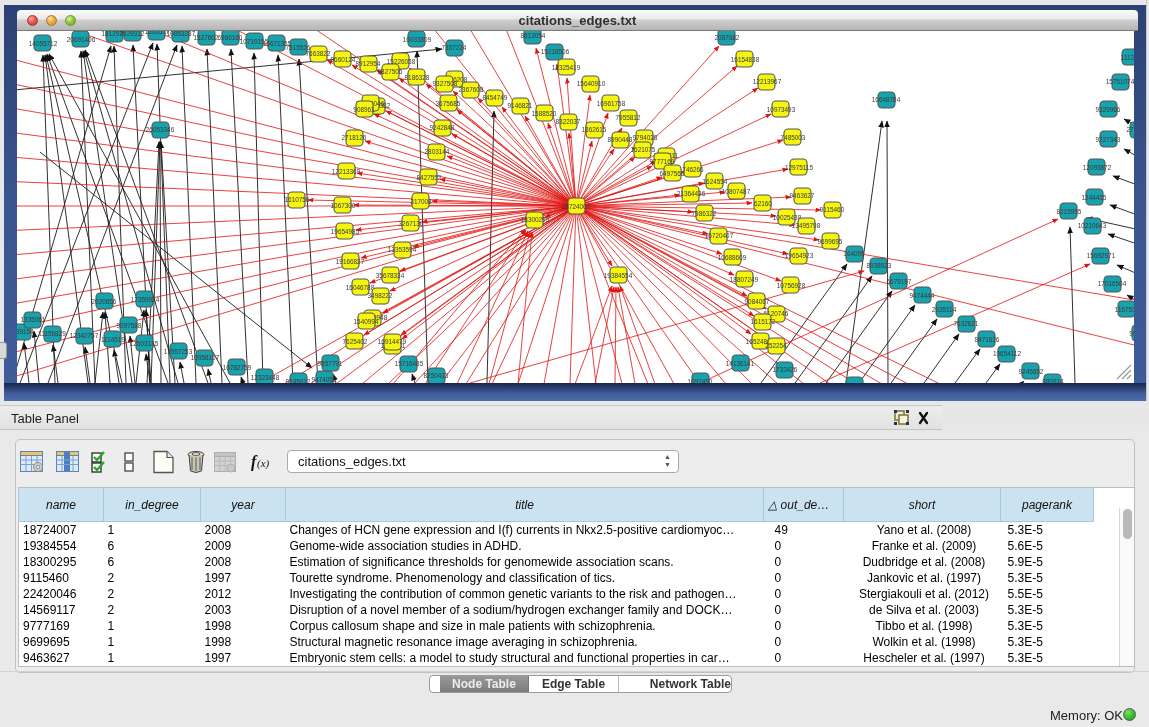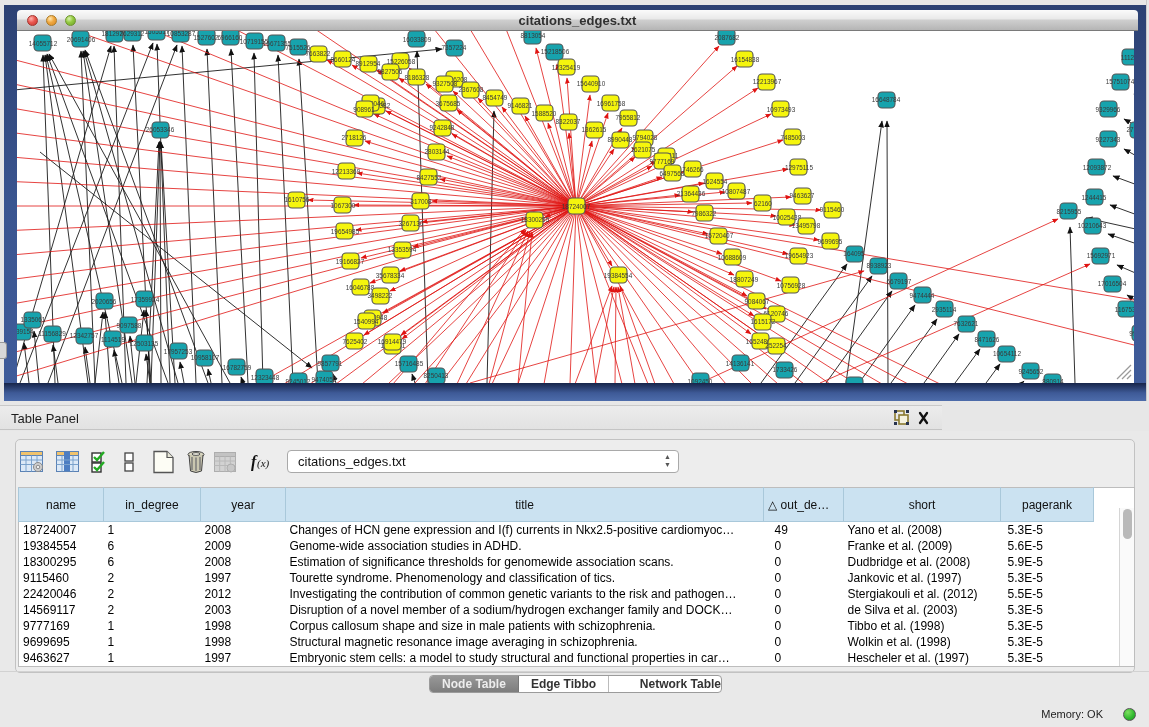--- a/index.html
+++ b/index.html
@@ -17,37 +17,37 @@
 #tl3 {left:48px;background:radial-gradient(circle at 35% 30%,#d8f3ae,#93c940 45%,#6ea32d);border:1px solid #6d942c;}
 
 #tp-head {position:absolute;left:0;top:405px;width:942px;height:25px;background:linear-gradient(#ececec,#e2e2e2);border-top:1px solid #c9c9c9;border-bottom:1px solid #c4c4c4;}
 #tp-head .t {position:absolute;left:11px;top:5px;font-size:13px;color:#1e1e1e;}
 #tp-body {position:absolute;left:0;top:431px;width:1149px;height:296px;background:#e9e9e9;}
 #innerpanel {position:absolute;left:15px;top:8px;width:1120px;height:234px;background:#ededed;border:1px solid #c2c2c2;border-radius:5px;}
 #dropdown {position:absolute;left:287px;top:450px;width:392px;height:23px;background:#fff;border:1px solid #a9a9a9;border-radius:4px;font-size:13px;color:#111;line-height:21px;padding-left:10px;}
 #dropdown .stepper {position:absolute;right:4px;top:2px;width:13px;height:17px;font-size:7px;color:#555;text-align:center;line-height:8px;}
 
 #tbl {position:absolute;left:18px;top:487px;width:1117px;height:180px;background:#fff;border:1px solid #bdbdbd;border-collapse:collapse;table-layout:fixed;font-size:12px;color:#000;}
-#tbl th {background:#cbe2f1;border:1px solid #a9c8da;border-top:none;font-weight:normal;height:34px;font-size:12px;color:#111;padding:8px;}
+#tbl th {background:#cbe2f1;border:1px solid #a9c8da;border-top:none;font-weight:normal;height:34px;font-size:12px;color:#111;padding:8px;font-style:italic;}
 #tbl td {height:16px;padding:0 0 0 4px;white-space:nowrap;overflow:hidden;}
 #tbl td.c7 {padding-left:7px;margin-left:8px;}
 #tbl td.c5 {padding-left:11px;margin-top:12px;}
-#tbl td.c6 {text-align:left;}
+#tbl td.c6 {text-align:center;}
 #vscroll {position:absolute;left:1119px;top:508px;width:15px;height:158px;background:#fafafa;border-left:1px solid #d5d5d5;}
 #vthumb {position:absolute;left:3px;top:1px;width:9px;height:30px;background:#b9b9b9;border-radius:5px;}
 
 #tabline {position:absolute;left:0;top:671px;width:1149px;border-top:1px solid #d2d2d2;}
 #tabs {position:absolute;left:429px;top:675px;height:18px;display:flex;border:1px solid #9b9b9b;border-radius:4px;overflow:hidden;background:#fff;}
 #tabs div {font-size:12px;font-weight:bold;line-height:16px;color:#333;border-right:1px solid #bbb;text-align:center;}
 #tabs div:nth-child(1){width:89px;}#tabs div:nth-child(2){width:90px;}#tabs div:nth-child(3){width:112px;}
-#tabs div.sel {background:linear-gradient(#989898,#7d7d7d);color:#ededed;border-right:1px solid #777;}
+#tabs div.sel {background:linear-gradient(#989898,#7d7d7d);color:#ededed;border-right:1px solid #777;margin-left:10px;}
 #tabs div:last-child {border-right:none;text-align:right;}
 
 #status {position:absolute;left:0;top:697px;width:1149px;height:30px;}
-#status .mem {position:absolute;right:46px;top:11px;font-size:11px;color:#222;}
+#status .mem {position:absolute;right:26px;top:11px;font-size:13px;color:#222;}
 #memdot {position:absolute;right:13px;top:11px;width:13px;height:13px;border-radius:50%;background:radial-gradient(circle at 35% 30%,#7ee060,#2db82d 60%,#1e9a1e);border:1px solid #555;}
 .icon {position:absolute;top:450px;}
 </style></head>
 <body>
 <div id="page">
  <div id="win">
    <div id="titlebar">
         <div class="tl" id="tl1"></div>
         <div class="tl" id="tl2"></div>
         <div class="tl" id="tl3"></div>
@@ -738,19 +738,19 @@
           <td class="c7">5.3E-5</td>
         </tr>
  </tbody>
     </table>
  <div id="vscroll">
       <div id="vthumb"></div>
     </div>
  <div id="tabline"></div>
  <div id="tabs">
       <div class="sel">Node Table</div>
-      <div>Edge Tibbo</div>
+      <div>Edge Table</div>
       <div>Network Table</div>
     </div>
  <div id="status">
       <span class="mem">Memory: OK</span>
       <div id="memdot"></div>
     </div>
 </div>
 </body></html>

